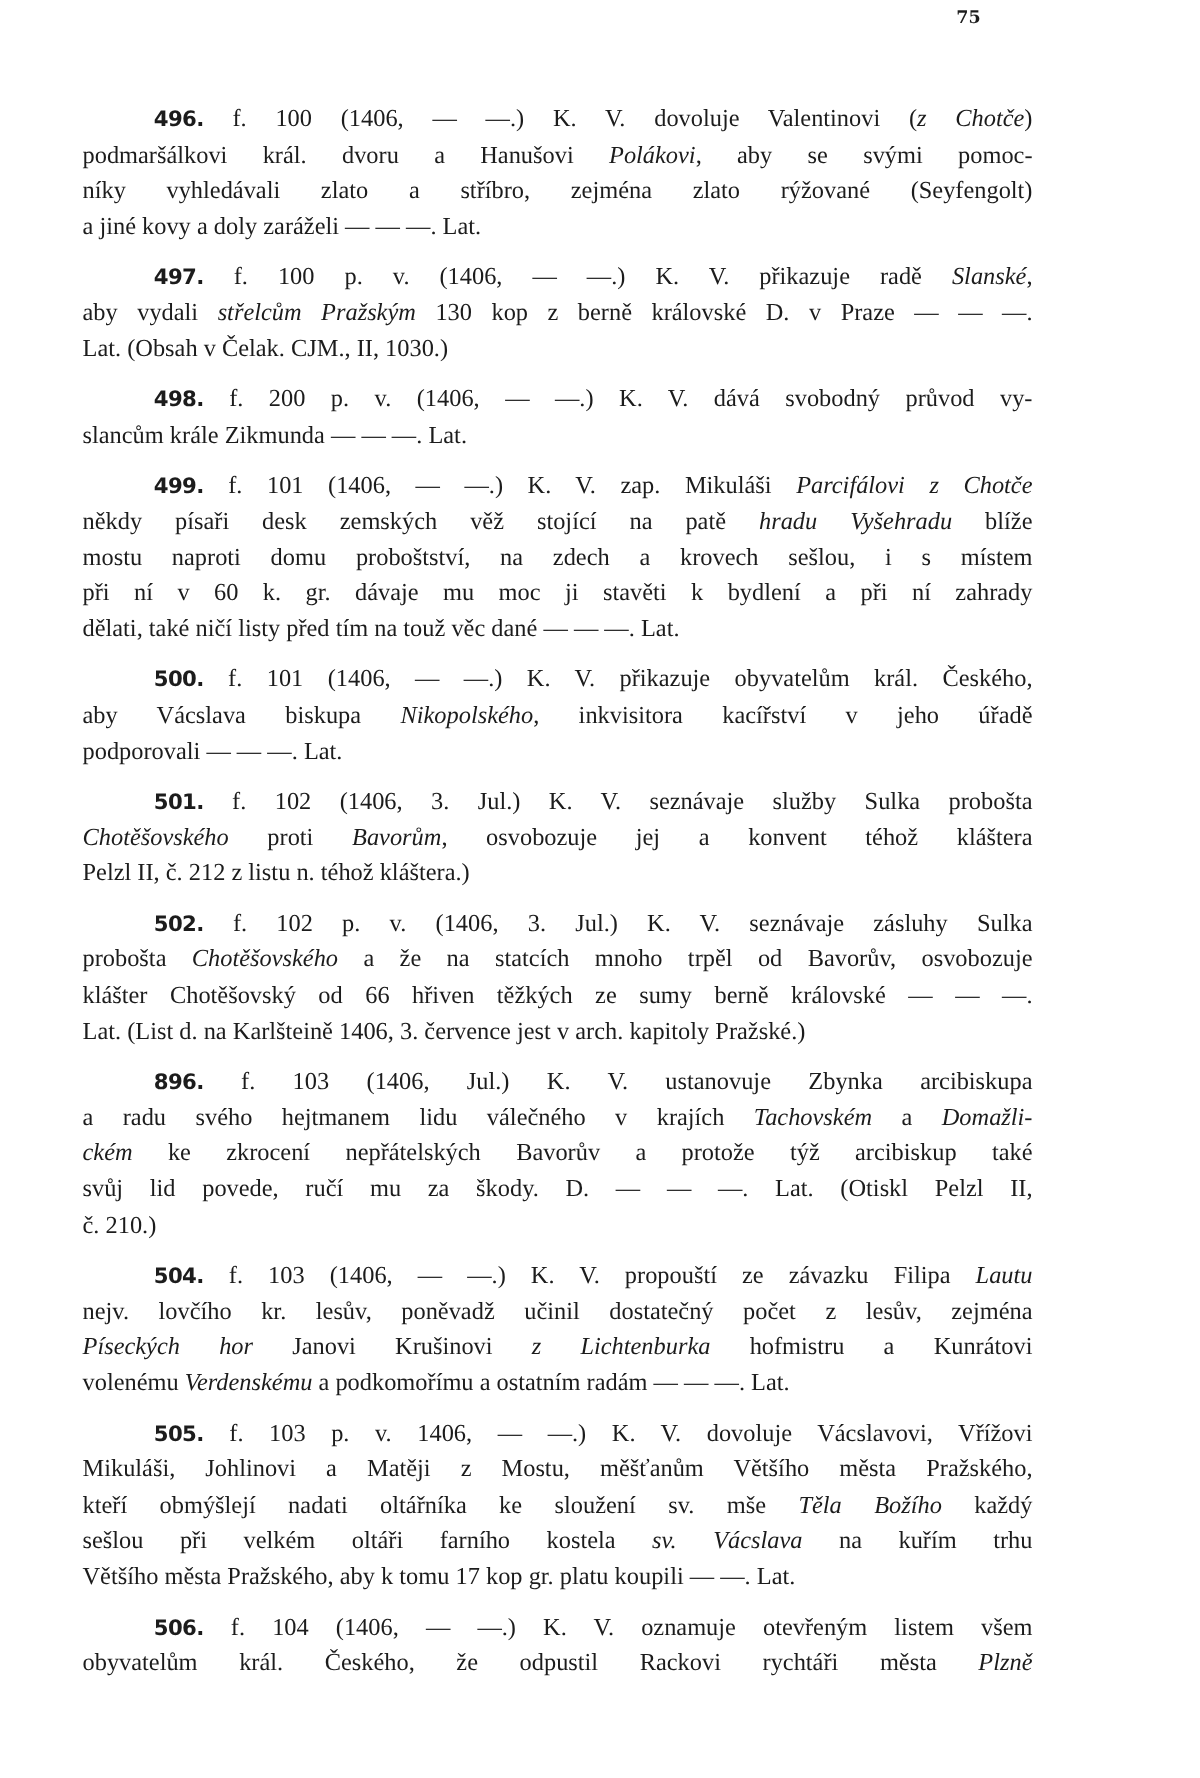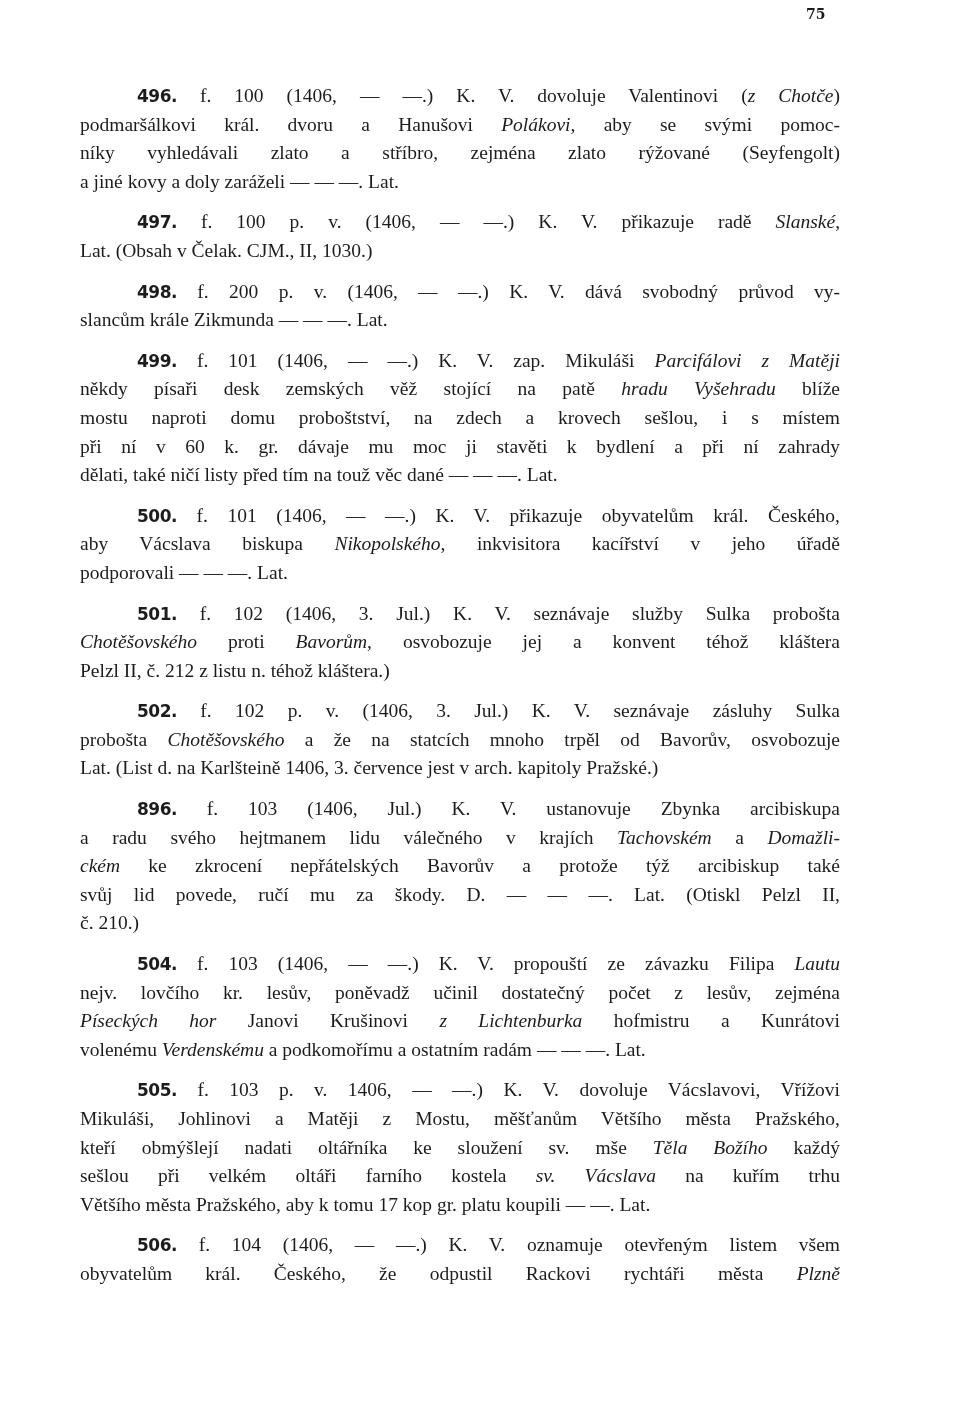--- a/index.html
+++ b/index.html
@@ -1,19 +1,19 @@
 <!DOCTYPE html>
 <html><head>
 <meta charset="utf-8">
 <style>
   html, body { margin: 0; padding: 0; background: #ffffff; }
   body { width: 960px; height: 1422px; position: relative; overflow: hidden;
          font-family: "DejaVu Serif", "Liberation Serif", serif; color: #1c1c1c; }
-  .page-number { position: absolute; top: 6px; left: 806px; font-size: 14px; font-weight: bold; }
-  .content { position: absolute; top: 82px; left: 80px; width: 760px; }
+  .page-number { position: absolute; top: 6px; left: 765px; font-size: 14px; font-weight: bold; }
+  .content { position: absolute; top: 82px; left: 66px; width: 760px; }
   .entry { margin: 0 0 12px 0; font-size: 19.5px; line-height: 28.6px; text-align: justify;
            font-family: "Liberation Serif", serif; }
   .line { display: block; white-space: nowrap; text-align-last: justify; text-align: justify; }
   .line.last { text-align-last: left; }
   .line.indent { padding-left: 57px; }
   .num { font-family: "DejaVu Sans", sans-serif; font-weight: bold; font-size: 17px; letter-spacing: -0.5px; }
   i { font-style: italic; }
 </style>
 </head>
 <body>
@@ -21,46 +21,48 @@
 <div class="page-number">75</div>
 <div class="content" id="content">
     <div class="entry">
       <span class="line indent"><span class="num">496.</span><span> f. 100 (1406, — —.) K. V. dovoluje Valentinovi (</span><i>z Chotče</i><span>)</span></span>
       <span class="line"><span>podmaršálkovi král. dvoru a Hanušovi </span><i>Polákovi</i><span>, aby se svými pomoc-</span></span>
       <span class="line"><span>níky vyhledávali zlato a stříbro, zejména zlato rýžované (Seyfengolt)</span></span>
       <span class="line last"><span>a jiné kovy a doly zaráželi — — —. Lat.</span></span>
     </div>
     <div class="entry">
       <span class="line indent"><span class="num">497.</span><span> f. 100 p. v. (1406, — —.) K. V. přikazuje radě </span><i>Slanské</i><span>,</span></span>
+      <span class="line"><span>aby vydali </span><i>střelcům Pražským</i><span> 130 kop z berně královské D. v Praze — — —.</span></span>
       <span class="line last"><span>Lat. (Obsah v Čelak. CJM., II, 1030.)</span></span>
     </div>
     <div class="entry">
       <span class="line indent"><span class="num">498.</span><span> f. 200 p. v. (1406, — —.) K. V. dává svobodný průvod vy-</span></span>
       <span class="line last"><span>slancům krále Zikmunda — — —. Lat.</span></span>
     </div>
     <div class="entry">
-      <span class="line indent"><span class="num">499.</span><span> f. 101 (1406, — —.) K. V. zap. Mikuláši </span><i>Parcifálovi z Matěji</i></span>
+      <span class="line indent"><span class="num">499.</span><span> f. 101 (1406, — —.) K. V. zap. Mikuláši </span><i>Parcifálovi z Chotče</i></span>
       <span class="line"><span>někdy písaři desk zemských věž stojící na patě </span><i>hradu Vyšehradu</i><span> blíže</span></span>
       <span class="line"><span>mostu naproti domu proboštství, na zdech a krovech sešlou, i s místem</span></span>
       <span class="line"><span>při ní v 60 k. gr. dávaje mu moc ji stavěti k bydlení a při ní zahrady</span></span>
       <span class="line last"><span>dělati, také ničí listy před tím na touž věc dané — — —. Lat.</span></span>
     </div>
     <div class="entry">
       <span class="line indent"><span class="num">500.</span><span> f. 101 (1406, — —.) K. V. přikazuje obyvatelům král. Českého,</span></span>
       <span class="line"><span>aby Vácslava biskupa </span><i>Nikopolského</i><span>, inkvisitora kacířství v jeho úřadě</span></span>
       <span class="line last"><span>podporovali — — —. Lat.</span></span>
     </div>
     <div class="entry">
       <span class="line indent"><span class="num">501.</span><span> f. 102 (1406, 3. Jul.) K. V. seznávaje služby Sulka probošta</span></span>
       <span class="line"><i>Chotěšovského</i><span> proti </span><i>Bavorům</i><span>, osvobozuje jej a konvent téhož kláštera</span></span>
       <span class="line last"><span>Pelzl II, č. 212 z listu n. téhož kláštera.)</span></span>
     </div>
     <div class="entry">
       <span class="line indent"><span class="num">502.</span><span> f. 102 p. v. (1406, 3. Jul.) K. V. seznávaje zásluhy Sulka</span></span>
       <span class="line"><span>probošta </span><i>Chotěšovského</i><span> a že na statcích mnoho trpěl od Bavorův, osvobozuje</span></span>
+      <span class="line"><span>klášter Chotěšovský od 66 hřiven těžkých ze sumy berně královské — — —.</span></span>
       <span class="line last"><span>Lat. (List d. na Karlšteině 1406, 3. července jest v arch. kapitoly Pražské.)</span></span>
     </div>
     <div class="entry">
       <span class="line indent"><span class="num">896.</span><span> f. 103 (1406, Jul.) K. V. ustanovuje Zbynka arcibiskupa</span></span>
       <span class="line"><span>a radu svého hejtmanem lidu válečného v krajích </span><i>Tachovském</i><span> a </span><i>Domažli-</i></span>
       <span class="line"><i>ckém</i><span> ke zkrocení nepřátelských Bavorův a protože týž arcibiskup také</span></span>
       <span class="line"><span>svůj lid povede, ručí mu za škody. D. — — —. Lat. (Otiskl Pelzl II,</span></span>
       <span class="line last"><span>č. 210.)</span></span>
     </div>
     <div class="entry">

